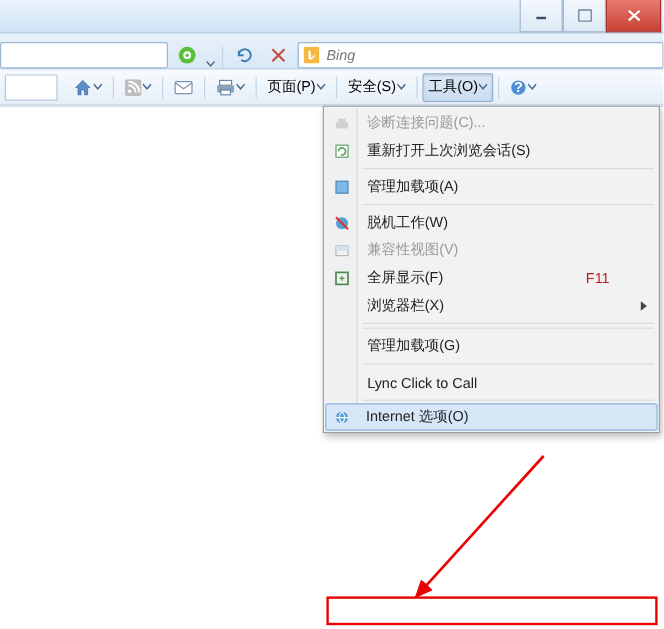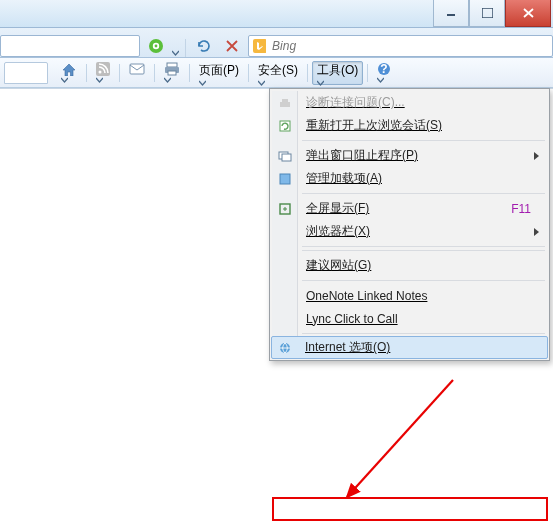--- a/index.html
+++ b/index.html
@@ -14,33 +14,33 @@
 
 .addrbar { height: 30px; background: linear-gradient(#e8f1fa,#d9e8f6); border-bottom: 1px solid #a9c2dc; display: flex; align-items: flex-end; padding: 0 0; gap: 4px; }
 .small-field { background: #fff; border: 1px solid #9bb6d3; height: 22px; display: flex; align-items: center; border-radius: 2px; }
 .icon-btn { width: 24px; height: 22px; display: flex; align-items: center; justify-content: center; }
 .searchbox { flex: 1; display: flex; align-items: center; padding: 0 4px; gap: 6px; }
 .searchbox input { border: none; outline: none; font-style: italic; color: #777; width: 100%; background: transparent; }
 
 
 .toolbar { height: 30px; background: linear-gradient(#f7fbff,#e6eef8); border-bottom: 1px solid #b7cde2; display: flex; align-items: center; padding: 0 4px; gap: 2px; }
 .tab { width: 44px; height: 22px; border: 1px solid #b5c9de; background: #fff; border-radius: 2px 2px 0 0; margin-right: 6px; }
-.tb-btn { height: 24px; padding: 0 4px; display: flex; gap: 1px; border: 1px solid transparent; border-radius: 2px; flex-direction: column; }
+.tb-btn { height: 24px; padding: 0 4px; display: flex; align-items: center; gap: 1px; border: 1px solid transparent; border-radius: 2px; }
 .tb-btn.pressed { border-color: #8fb0d0; background: linear-gradient(#dce9f5,#c9ddf0); box-shadow: inset 0 1px 2px rgba(0,0,0,.15); }
 .tb-sep { width: 1px; height: 18px; background: #c2d4e6; margin: 0 2px; }
 .dd-arrow { width: 7px; height: 7px; }
 .dd-arrow svg { display:block; }
 
 
-.menu { position: absolute; right: 3px; top: 88px; width: 281px; background: #f2f2f2; border: 1px solid #9aa0a6; box-shadow: 2px 3px 6px rgba(0,0,0,.25); padding: 2px; text-decoration: underline; }
+.menu { position: absolute; right: 3px; top: 88px; width: 281px; background: #f2f2f2; border: 1px solid #9aa0a6; box-shadow: 2px 3px 6px rgba(0,0,0,.25); padding: 2px; }
 .menu-iconcol { position: absolute; left: 2px; top: 2px; bottom: 2px; width: 26px; background: #eef0f2; border-right: 1px solid #d8dbe0; }
 .menu-item { position: relative; height: 23px; display: flex; align-items: center; padding-left: 34px; padding-right: 28px; color: #222; cursor: default; }
 .menu-item.disabled { color: #9a9a9a; }
 .menu-item .mi-icon { position: absolute; left: 5px; width: 16px; height: 16px; display:flex; align-items:center; justify-content:center; }
-.menu-item .mi-shortcut { position: absolute; right: 16px; color: #a21caf; }
+.menu-item .mi-shortcut { position: absolute; right: 39px; color: #b91c1c; }
 .menu-item .mi-sub { position: absolute; right: 8px; width: 0; height: 0; border-top: 4px solid transparent; border-bottom: 4px solid transparent; border-left: 5px solid #444; }
 .menu-sep { height: 1px; background: #d8dbe0; margin: 3px 2px 3px 30px; }
 .menu-item.highlight { background: #d6e8f8; border: 1px solid #8ab4e0; margin: -1px; padding-left: 33px; padding-right: 27px; border-radius: 2px; }
 
 
 .redbox { position: absolute; border: 2px solid #e80202; pointer-events: none; }
 
 
 .redarrow { position: absolute; pointer-events: none; }
 
@@ -218,63 +218,68 @@
           <path d="M4 7 A3 3 0 1 1 6 10" fill="none" stroke="#5fa35f" stroke-width="1.4"></path>
         </svg>
       </span>
     <span>重新打开上次浏览会话(S)</span>
   </div>
   <div class="menu-sep"></div>
 
   <div class="menu-item">
     <span class="mi-icon">
         <svg width="14" height="14">
-          <rect x="1" y="3" width="9" height="7" fill="#fff" stroke="#6a85a0"></rect>
-          <rect x="4" y="5" width="9" height="7" fill="#fff" stroke="#6a85a0"></rect>
-        </svg>
-      </span>
-    <span>弹出窗口阻止程序(P)</span>
-    <span class="mi-sub"></span>
-  </div>
-  <div class="menu-item">
-    <span class="mi-icon">
-        <svg width="14" height="14">
           <rect x="2" y="2" width="10" height="10" fill="#7fb8e8" stroke="#4d86b8"></rect>
         </svg>
       </span>
     <span>管理加载项(A)</span>
   </div>
   <div class="menu-sep"></div>
 
+  <div class="menu-item">
+    <span class="mi-icon">
+        <svg width="14" height="14">
+          <circle cx="7" cy="7" r="5" fill="#5a9ed6"></circle>
+          <path d="M2 2 L12 12" stroke="#d33" stroke-width="1.8"></path>
+        </svg>
+      </span>
+    <span>脱机工作(W)</span>
+  </div>
+  <div class="menu-item disabled">
+    <span class="mi-icon">
+        <svg width="14" height="14">
+          <rect x="2" y="3" width="10" height="8" fill="none" stroke="#b8b8b8"></rect>
+          <rect x="2" y="3" width="10" height="4" fill="#cfe0ef"></rect>
+        </svg>
+      </span>
+    <span>兼容性视图(V)</span>
+  </div>
   <div class="menu-item">
     <span class="mi-icon">
         <svg width="14" height="14">
           <rect x="2" y="2" width="10" height="10" fill="none" stroke="#4a8a4a" stroke-width="1.4"></rect>
           <path d="M5 7 L9 7 M7 5 L7 9" stroke="#4a8a4a" stroke-width="1"></path>
         </svg>
       </span>
     <span>全屏显示(F)</span>
     <span class="mi-shortcut">F11</span>
   </div>
   <div class="menu-item">
     <span>浏览器栏(X)</span>
     <span class="mi-sub"></span>
   </div>
   <div class="menu-sep"></div>
 
   <div class="menu-sep"></div>
 
   <div class="menu-item">
-    <span>建议网站(G)</span>
-  </div>
-  <div class="menu-sep"></div>
-
-  <div class="menu-item">
-    <span>OneNote Linked Notes</span>
-  </div>
+    <span>管理加载项(G)</span>
+  </div>
+  <div class="menu-sep"></div>
+
   <div class="menu-item">
     <span>Lync Click to Call</span>
   </div>
   <div class="menu-sep"></div>
 
   <div class="menu-item highlight">
     <span class="mi-icon">
         <svg width="14" height="14">
           <circle cx="7" cy="7" r="5" fill="#5aa0d8"></circle>
           <path d="M2 7 L12 7 M7 2 C4 5 4 9 7 12 M7 2 C10 5 10 9 7 12" fill="none" stroke="#fff" stroke-width="0.9"></path>

